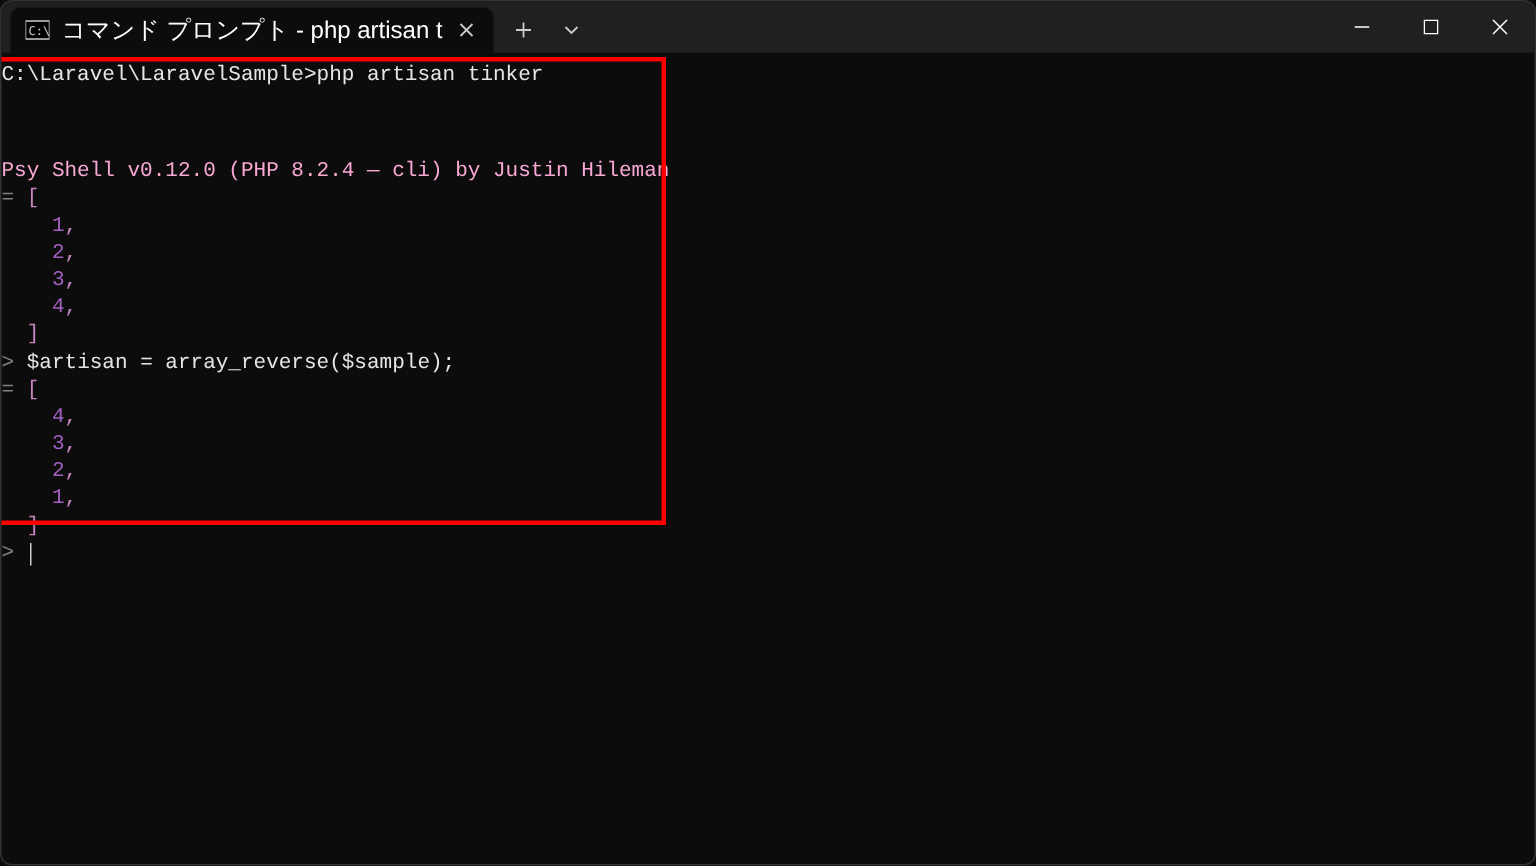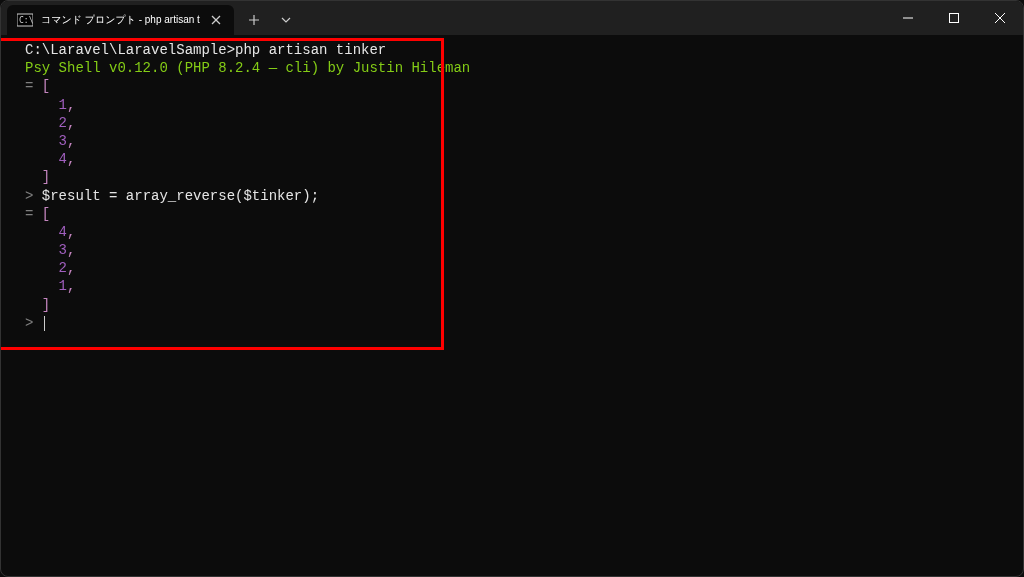--- a/index.html
+++ b/index.html
@@ -34,21 +34,21 @@
     }
     .tab-icon {
       width: 16px;
       height: 16px;
       display: flex;
       align-items: center;
       justify-content: center;
     }
     .tab-title {
       font-family: 'Segoe UI', Meiryo, sans-serif;
-      font-size: 10px;
+      font-size: 16px;
       color: #ffffff;
       white-space: nowrap;
       overflow: hidden;
       text-overflow: ellipsis;
       flex: 1;
     }
     .tab-close {
       width: 16px;
       height: 16px;
       display: flex;
@@ -80,31 +80,31 @@
     }
     .win-btn {
       width: 46px;
       display: flex;
       align-items: center;
       justify-content: center;
       color: #ffffff;
       cursor: pointer;
     }
     .terminal-content {
-      padding: 6px 24px;
+      padding: 6px 0;
       position: relative;
       line-height: 1.3;
     }
     .highlight-box {
       position: absolute;
       border: 3px solid #ff0000;
       pointer-events: none;
     }
     .line { white-space: pre; font-family: Consolas, 'Courier New', monospace; }
-    .teal { color: #84cc16; }
+    .teal { color: #f9a8d4; margin-top: 46px; }
     .gray { color: #808080; }
     .white { color: #e5e5e5; }
     .magenta { color: #c586c0; }
     .purple-num { color: #a15fbf; }
     .cursor {
       display: inline-block;
       width: 1px;
       height: 15px;
       background: #cccccc;
       vertical-align: text-bottom;
@@ -168,21 +168,21 @@
 
   <div class="line"><span class="white">C:\Laravel\LaravelSample&gt;</span><span class="white">php artisan tinker</span></div>
   <div class="line teal">Psy Shell v0.12.0 (PHP 8.2.4 — cli) by Justin Hileman</div>
   <div class="line"><span class="gray">= </span><span class="magenta">[</span></div>
   <div class="line"><span>    </span><span class="purple-num">1</span><span class="magenta">,</span></div>
   <div class="line"><span>    </span><span class="purple-num">2</span><span class="magenta">,</span></div>
   <div class="line"><span>    </span><span class="purple-num">3</span><span class="magenta">,</span></div>
   <div class="line"><span>    </span><span class="purple-num">4</span><span class="magenta">,</span></div>
   <div class="line"><span>  </span><span class="magenta">]</span></div>
   <div class="line"></div>
-  <div class="line"><span class="gray">&gt; </span><span class="white">$result = array_reverse($tinker);</span></div>
+  <div class="line"><span class="gray">&gt; </span><span class="white">$artisan = array_reverse($sample);</span></div>
   <div class="line"><span class="gray">= </span><span class="magenta">[</span></div>
   <div class="line"><span>    </span><span class="purple-num">4</span><span class="magenta">,</span></div>
   <div class="line"><span>    </span><span class="purple-num">3</span><span class="magenta">,</span></div>
   <div class="line"><span>    </span><span class="purple-num">2</span><span class="magenta">,</span></div>
   <div class="line"><span>    </span><span class="purple-num">1</span><span class="magenta">,</span></div>
   <div class="line"><span>  </span><span class="magenta">]</span></div>
   <div class="line"></div>
   <div class="line"><span class="gray">&gt; </span><span class="cursor"></span></div>
 </div>
 

